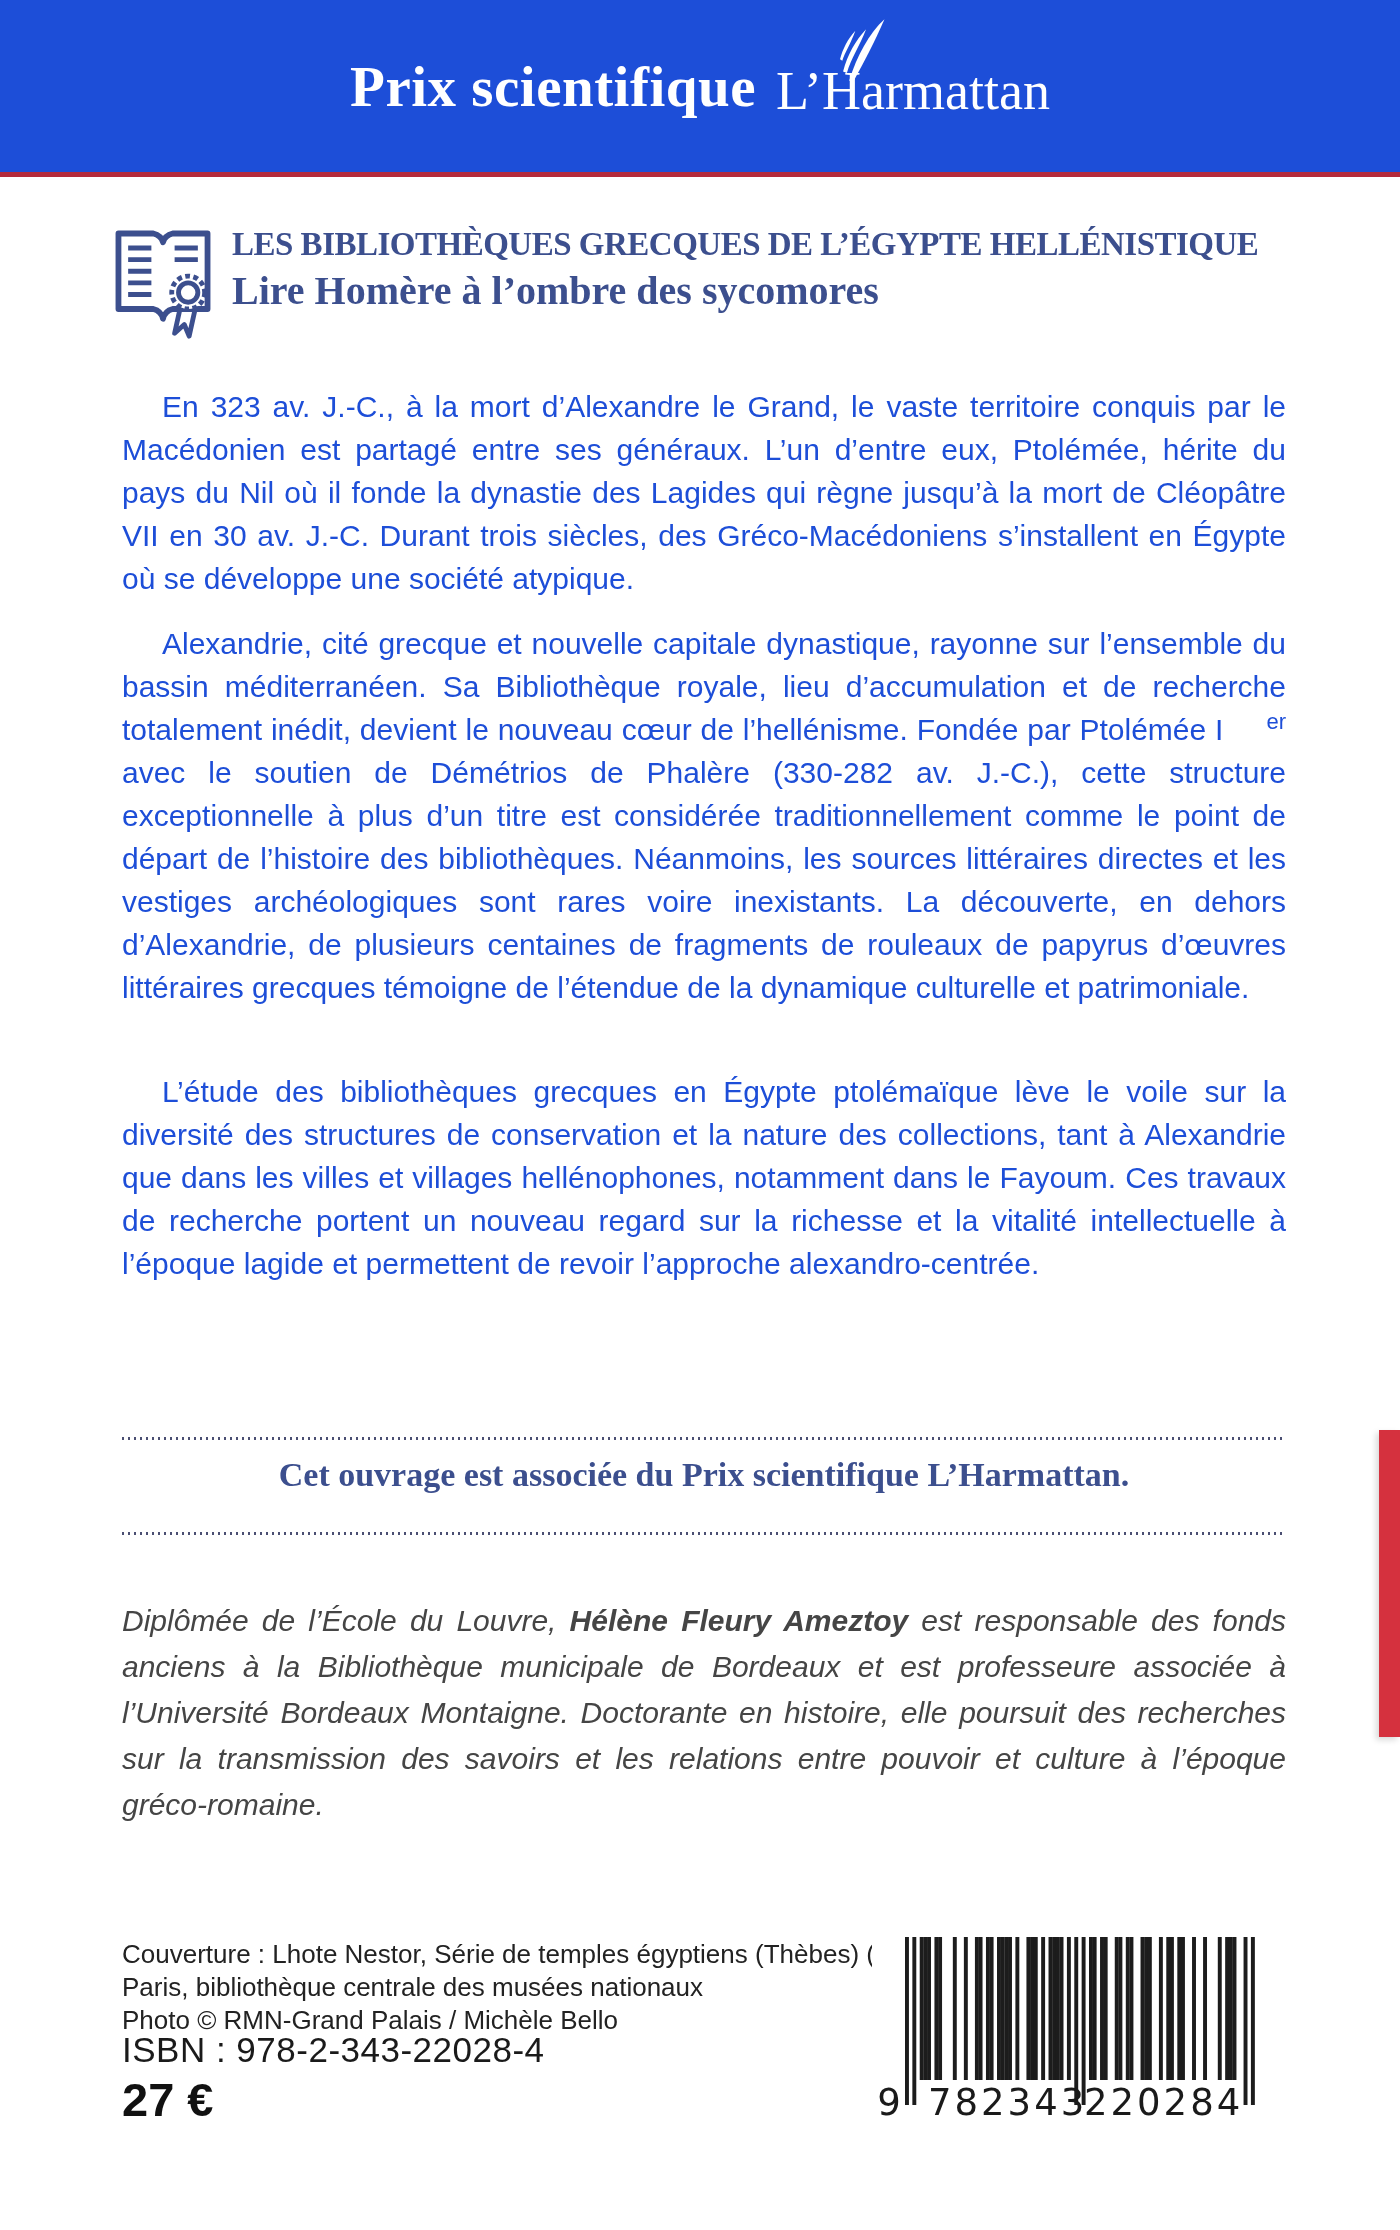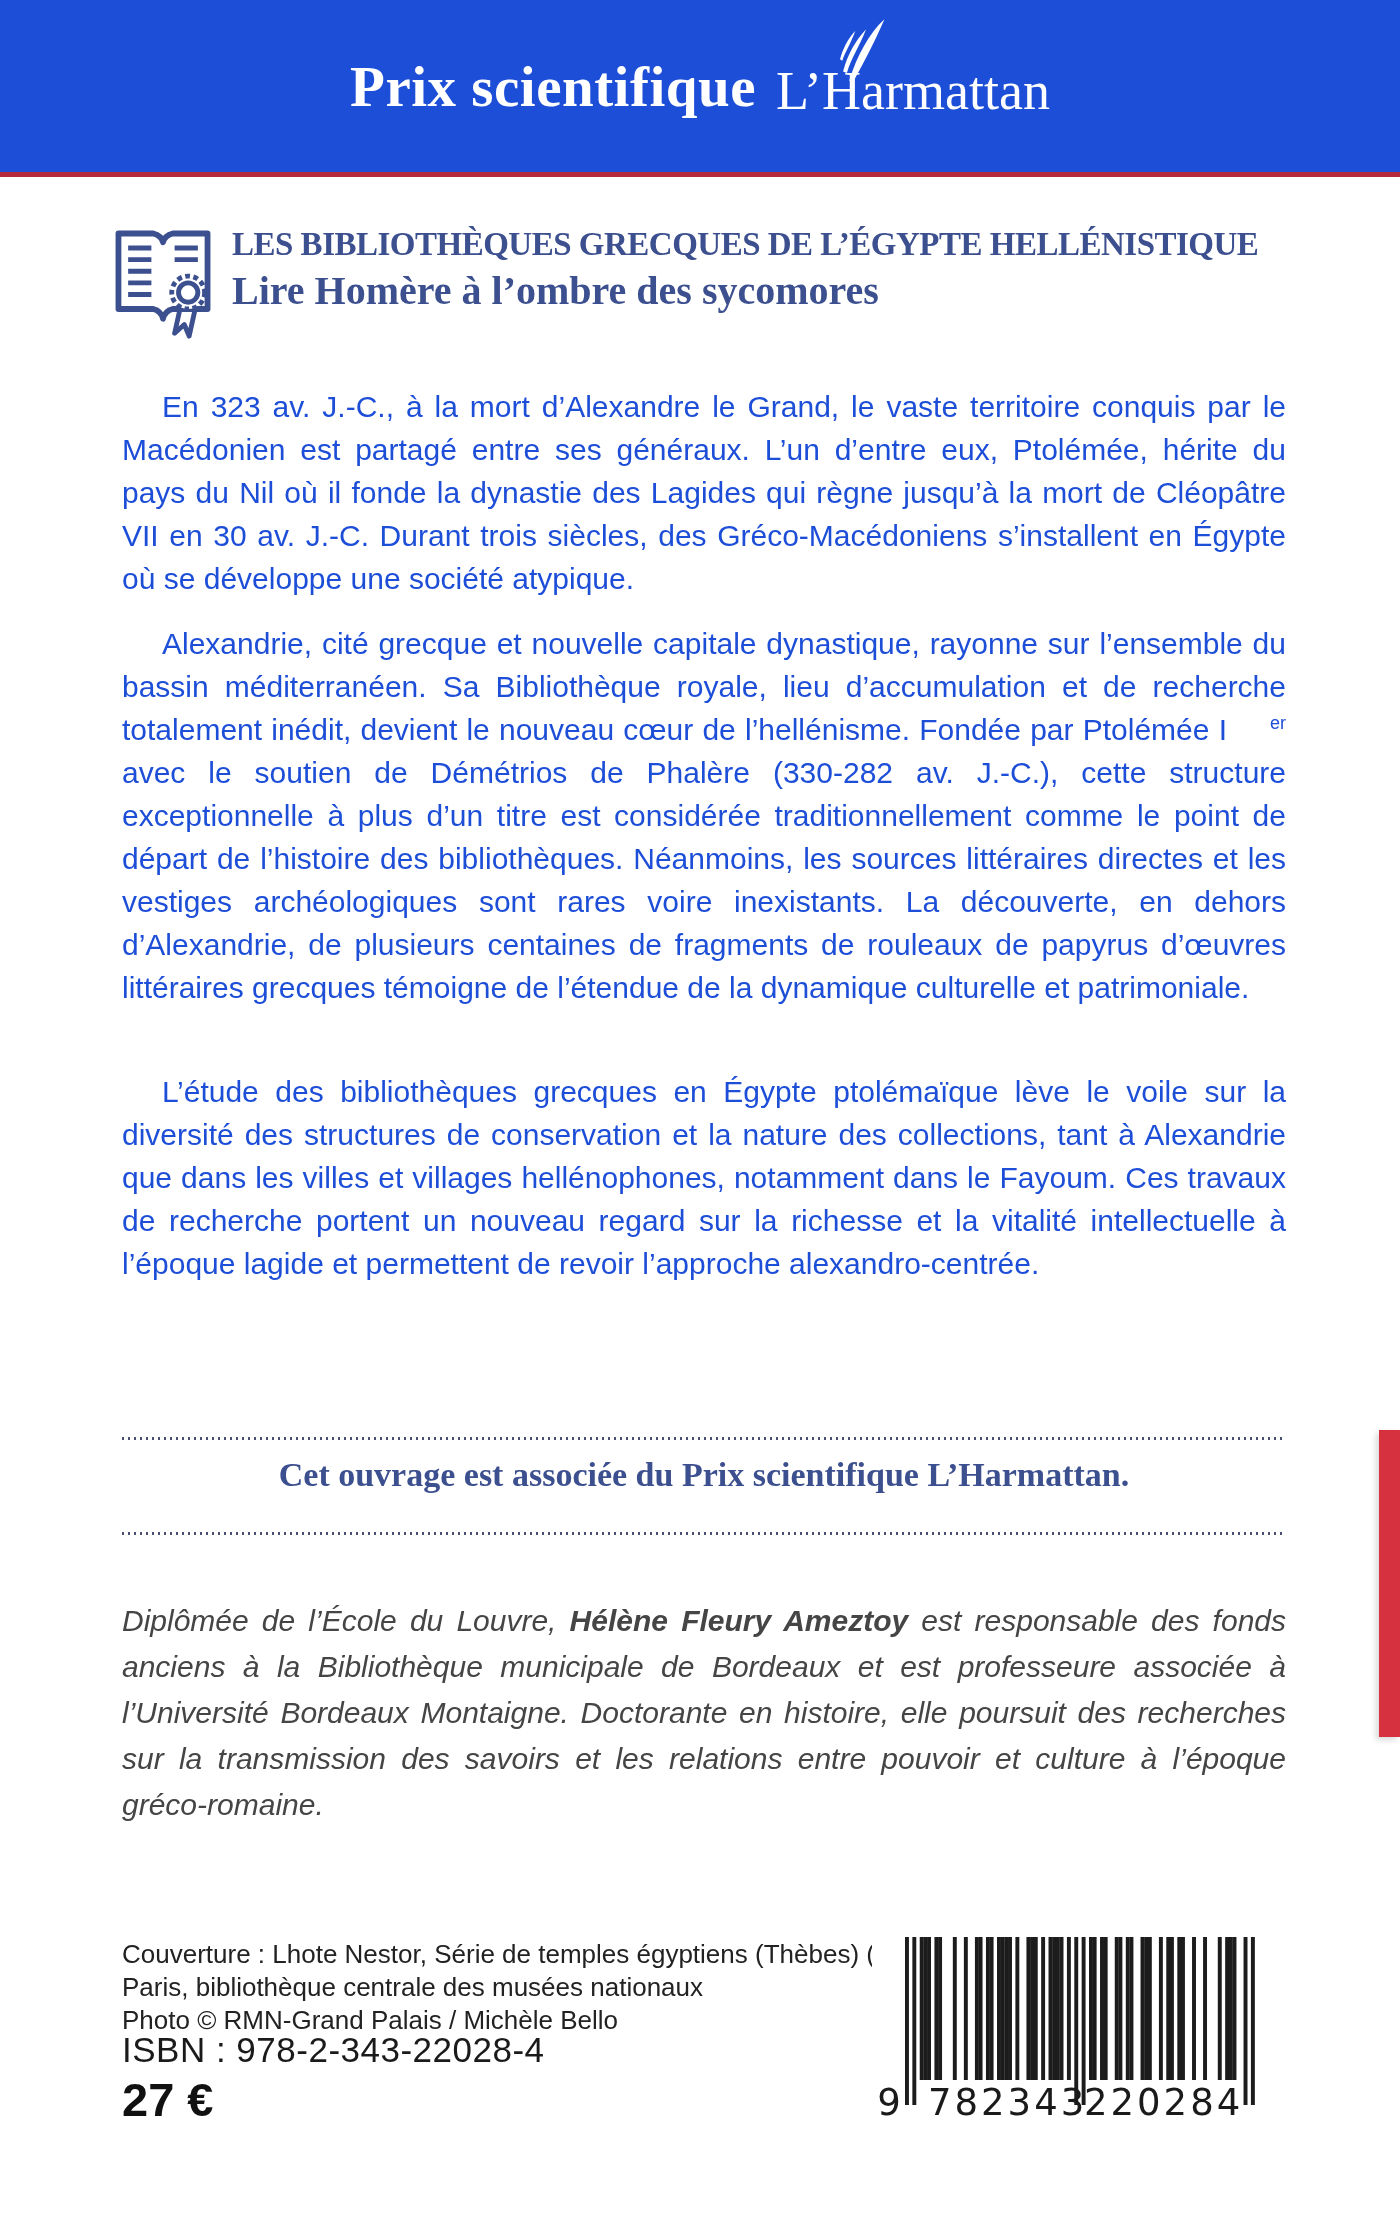--- a/index.html
+++ b/index.html
@@ -34,21 +34,21 @@
   .book-subtitle{
     font-family:Liberation Serif, serif;font-weight:bold;font-size:40px;
     line-height:50px;white-space:nowrap;
   }
   
   .para{
     position:absolute;left:122px;width:1164px;
     font-size:30px;line-height:43px;color:#1d4ed8;font-weight:300;
     text-align:justify;text-indent:40px;margin:0;
   }
-  .para sup{font-size:18px;line-height:0;margin-left:43px;}
+  .para sup{font-size:22px;line-height:0;margin-left:43px;}
   
   .dotted{
     position:absolute;left:122px;width:1164px;height:3px;
     background:repeating-linear-gradient(90deg,#4a4f72 0 2px,transparent 2px 6px);
   }
   .award-note{
     position:absolute;left:122px;top:1456px;width:1164px;text-align:center;
     font-family:"Liberation Serif",serif;font-weight:bold;font-size:34px;
     color:#3c4f8e;margin:0;
   }

